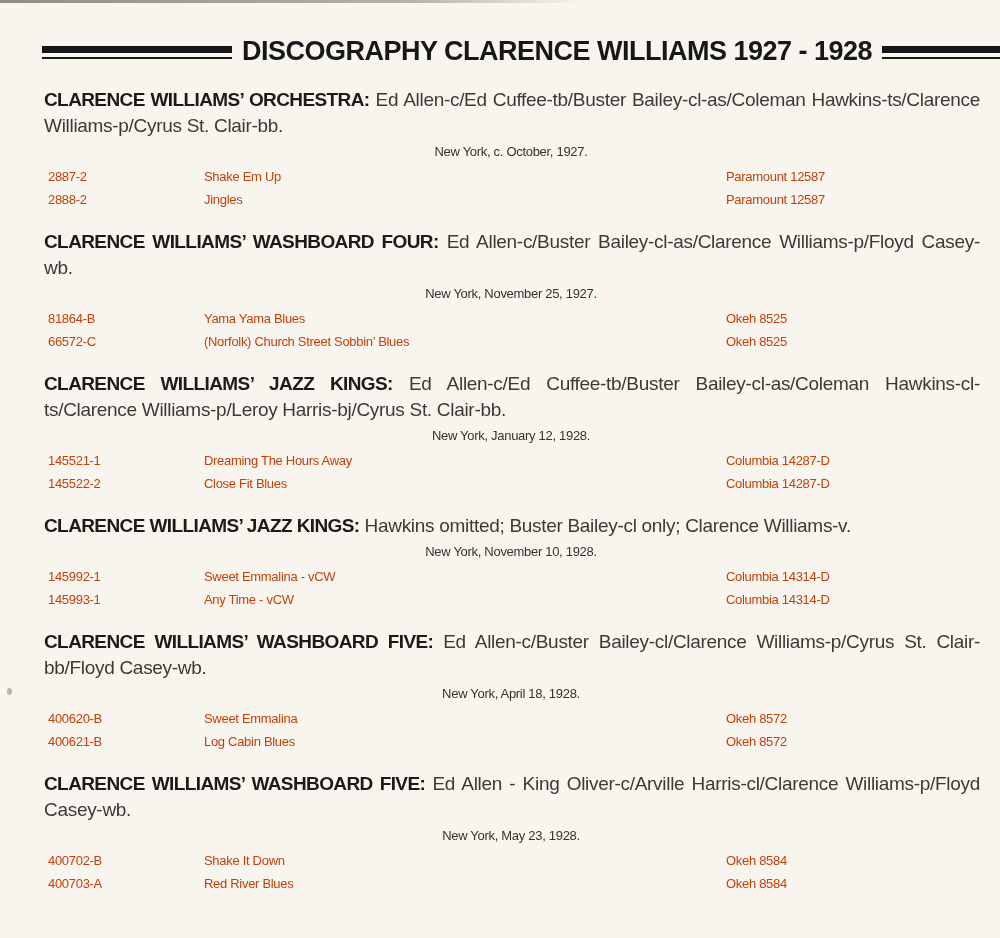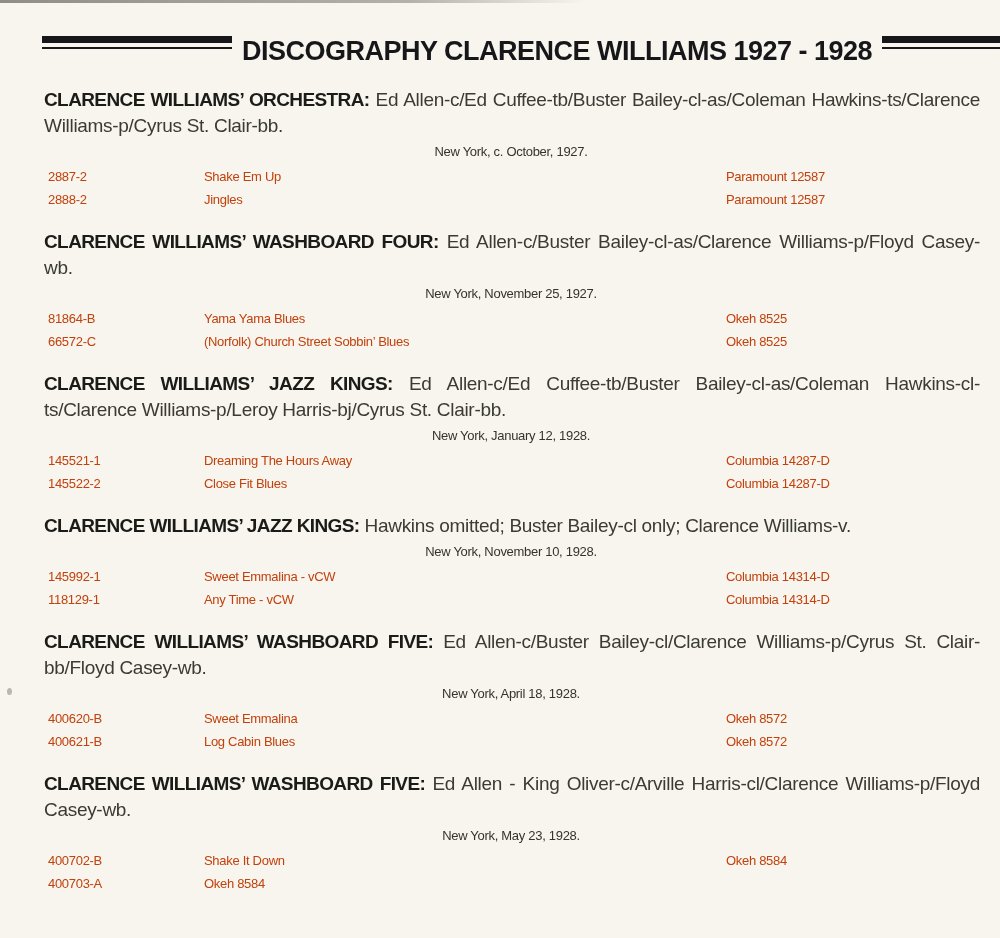--- a/index.html
+++ b/index.html
@@ -16,21 +16,21 @@
     position:absolute; top:0; left:0; width:585px; height:3px;
     background:linear-gradient(90deg,#8e8d88,#b3b1ab 70%,rgba(179,177,171,0));
   }
   .scan-speck {
     position:absolute; left:7px; top:688px; width:5px; height:7px;
     background:#b9b7b0; border-radius:50%;
   }
   .page { padding:36px 20px 0 42px; }
 
   
-  .header { display:flex; }
+  .header { display:flex; align-items:center; }
   .rule {
     height:13px;
     border-top:7px solid #17171a;
     border-bottom:2px solid #17171a;
   }
   .rule-left { width:190px; }
   .rule-right { flex:1; margin-right:-20px; }
   .doc-title {
     font-size:27px; font-weight:bold; color:#17171a;
     letter-spacing:-0.5px; white-space:nowrap;
@@ -128,21 +128,21 @@
       <span class="band">CLARENCE WILLIAMS’ JAZZ KINGS:</span>
       <span class="personnel">Hawkins omitted; Buster Bailey-cl only; Clarence Williams-v.</span>
     </p>
     <p class="session">New York, November 10, 1928.</p>
     <div class="track">
       <span>145992-1</span>
       <span>Sweet Emmalina - vCW</span>
       <span>Columbia 14314-D</span>
     </div>
     <div class="track">
-      <span>118129-1</span>
+      <span>145993-1</span>
       <span>Any Time - vCW</span>
       <span>Columbia 14314-D</span>
     </div>
   </section>
 
   <section class="entry">
     <p class="heading">
       <span class="band">CLARENCE WILLIAMS’ WASHBOARD FIVE:</span>
       <span class="personnel">Ed Allen-c/Buster Bailey-cl/Clarence Williams-p/Cyrus St. Clair-bb/Floyd Casey-wb.</span>
     </p>
@@ -165,17 +165,18 @@
       <span class="personnel">Ed Allen - King Oliver-c/Arville Harris-cl/Clarence Williams-p/Floyd Casey-wb.</span>
     </p>
     <p class="session">New York, May 23, 1928.</p>
     <div class="track">
       <span>400702-B</span>
       <span>Shake It Down</span>
       <span>Okeh 8584</span>
     </div>
     <div class="track">
       <span>400703-A</span>
+      <span>Red River Blues</span>
       <span>Okeh 8584</span>
     </div>
   </section>
 
 </div>
 
 </body></html>

